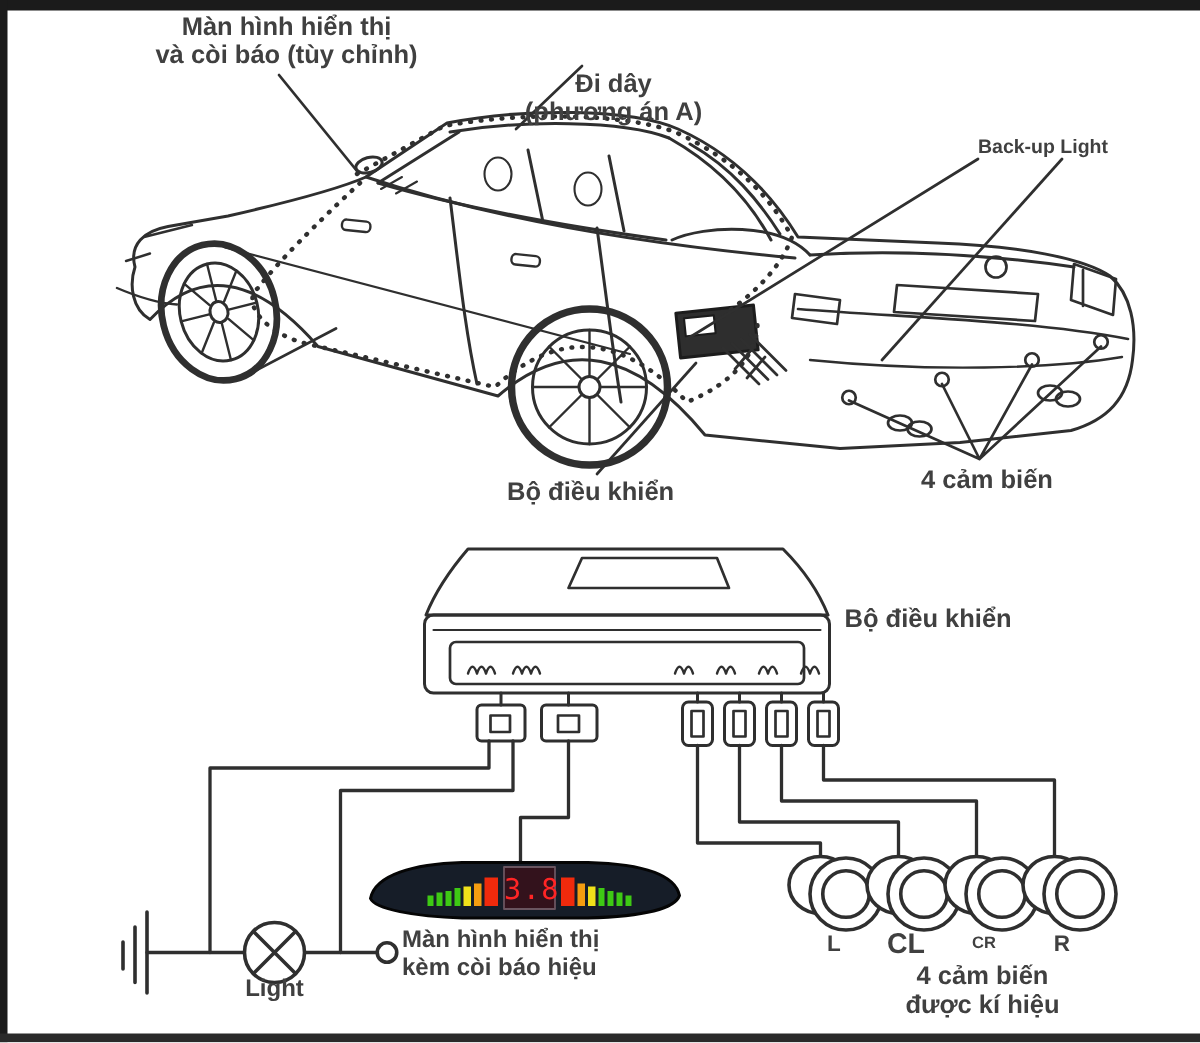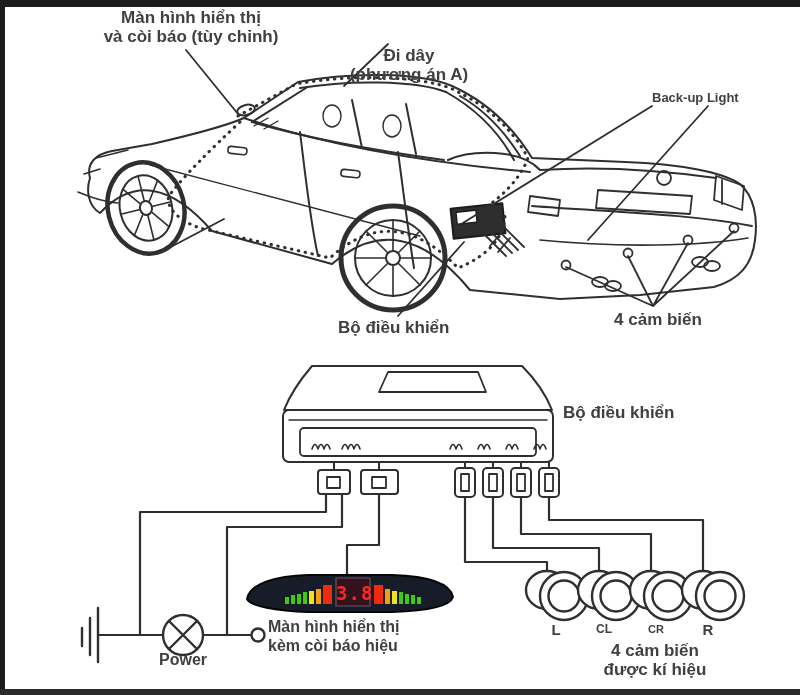--- a/index.html
+++ b/index.html
@@ -7,21 +7,21 @@
          font-family:"Liberation Sans", sans-serif;}
   .edge{position:absolute;background:#1b1b1b;}
   .edge.top{left:0;top:0;width:800px;height:7px;}
   .edge.left{left:0;top:0;width:5px;height:695px;}
   .edge.bottom{left:0;top:689px;width:800px;height:6px;background:#2a2a2a;}
   svg{position:absolute;left:0;top:0;}
   .lbl{position:absolute;color:#404040;font-weight:700;white-space:pre-line;
        line-height:19px;font-size:17px;}
   .lbl.center{text-align:center;}
   .digits{position:absolute;left:336px;top:580px;width:34px;height:26px;
-          color:#ff2525;font-family:"DejaVu Sans Mono", monospace;font-weight:700;
+          color:#ff2525;font-family:"DejaVu Sans Mono", monospace;font-weight:400;
           font-size:19px;line-height:26px;text-align:center;letter-spacing:1px;}
 </style>
 </head>
 <body>
 
 <div class="stage">
   <div class="edge top"></div>
   <div class="edge left"></div>
   <div class="edge bottom"></div>
 
@@ -232,27 +232,27 @@
 
   <div class="lbl" style="left:652px;top:88px;width:140px;font-size:13px;">Back-up Light</div>
 
 
   <div class="lbl" style="left:338px;top:318px;width:160px;">Bộ điều khiển</div>
 
   <div class="lbl center" style="left:588px;top:310px;width:140px;">4 cảm biến</div>
 
   <div class="lbl" style="left:563px;top:403px;width:170px;">Bộ điều khiển</div>
 
-  <div class="lbl center" style="left:148px;top:650px;width:70px;font-size:16px;">Power</div>
+  <div class="lbl center" style="left:148px;top:650px;width:70px;font-size:16px;">Light</div>
 
   <div class="lbl" style="left:268px;top:617px;width:190px;font-size:16px;">Màn hình hiển thị
 kèm còi báo hiệu</div>
 
   <div class="digits">3.8</div>
 
   <div class="lbl center" style="left:541px;top:620px;width:30px;font-size:15px;">L</div>
-  <div class="lbl center" style="left:589px;top:620px;width:30px;font-size:12px;">CL</div>
+  <div class="lbl center" style="left:589px;top:620px;width:30px;font-size:19px;">CL</div>
   <div class="lbl center" style="left:641px;top:620px;width:30px;font-size:11px;">CR</div>
   <div class="lbl center" style="left:693px;top:620px;width:30px;font-size:15px;">R</div>
 
   <div class="lbl center" style="left:560px;top:641px;width:190px;">4 cảm biến
 được kí hiệu</div>
 </div>
 
 </body></html>

